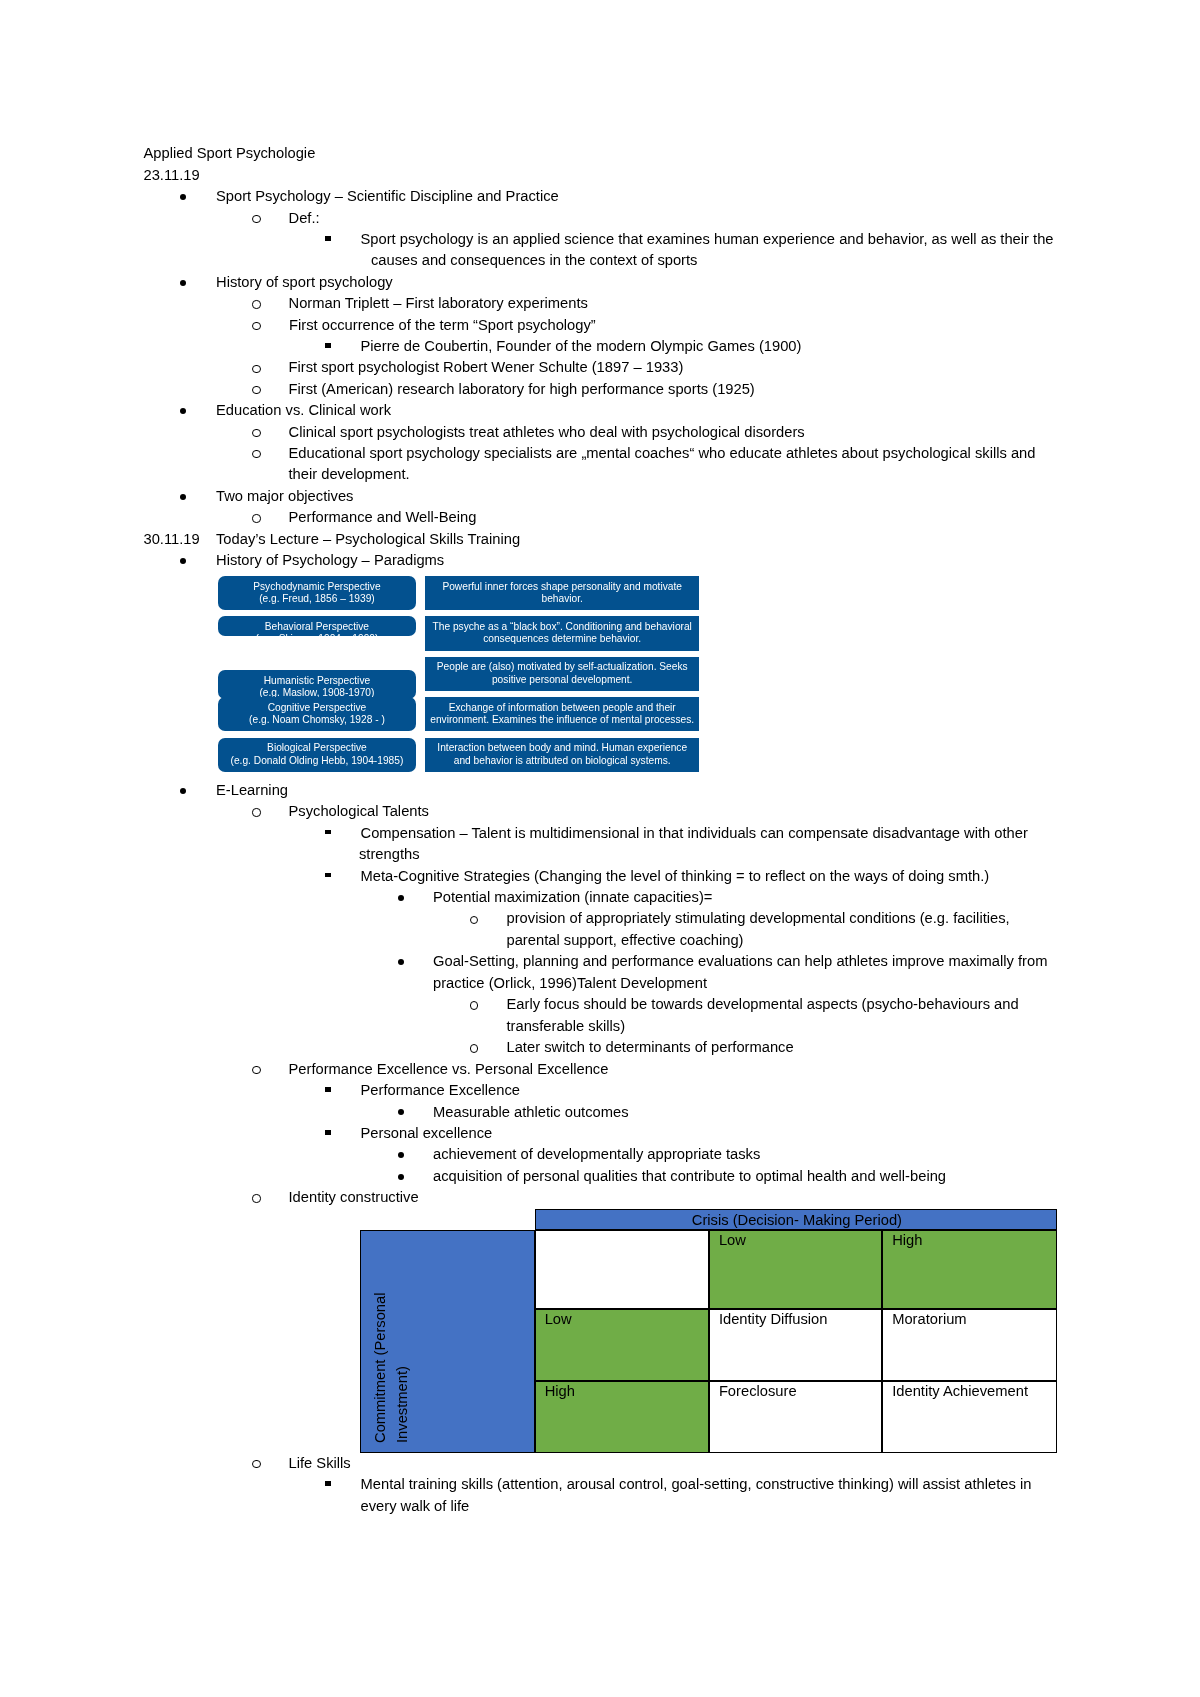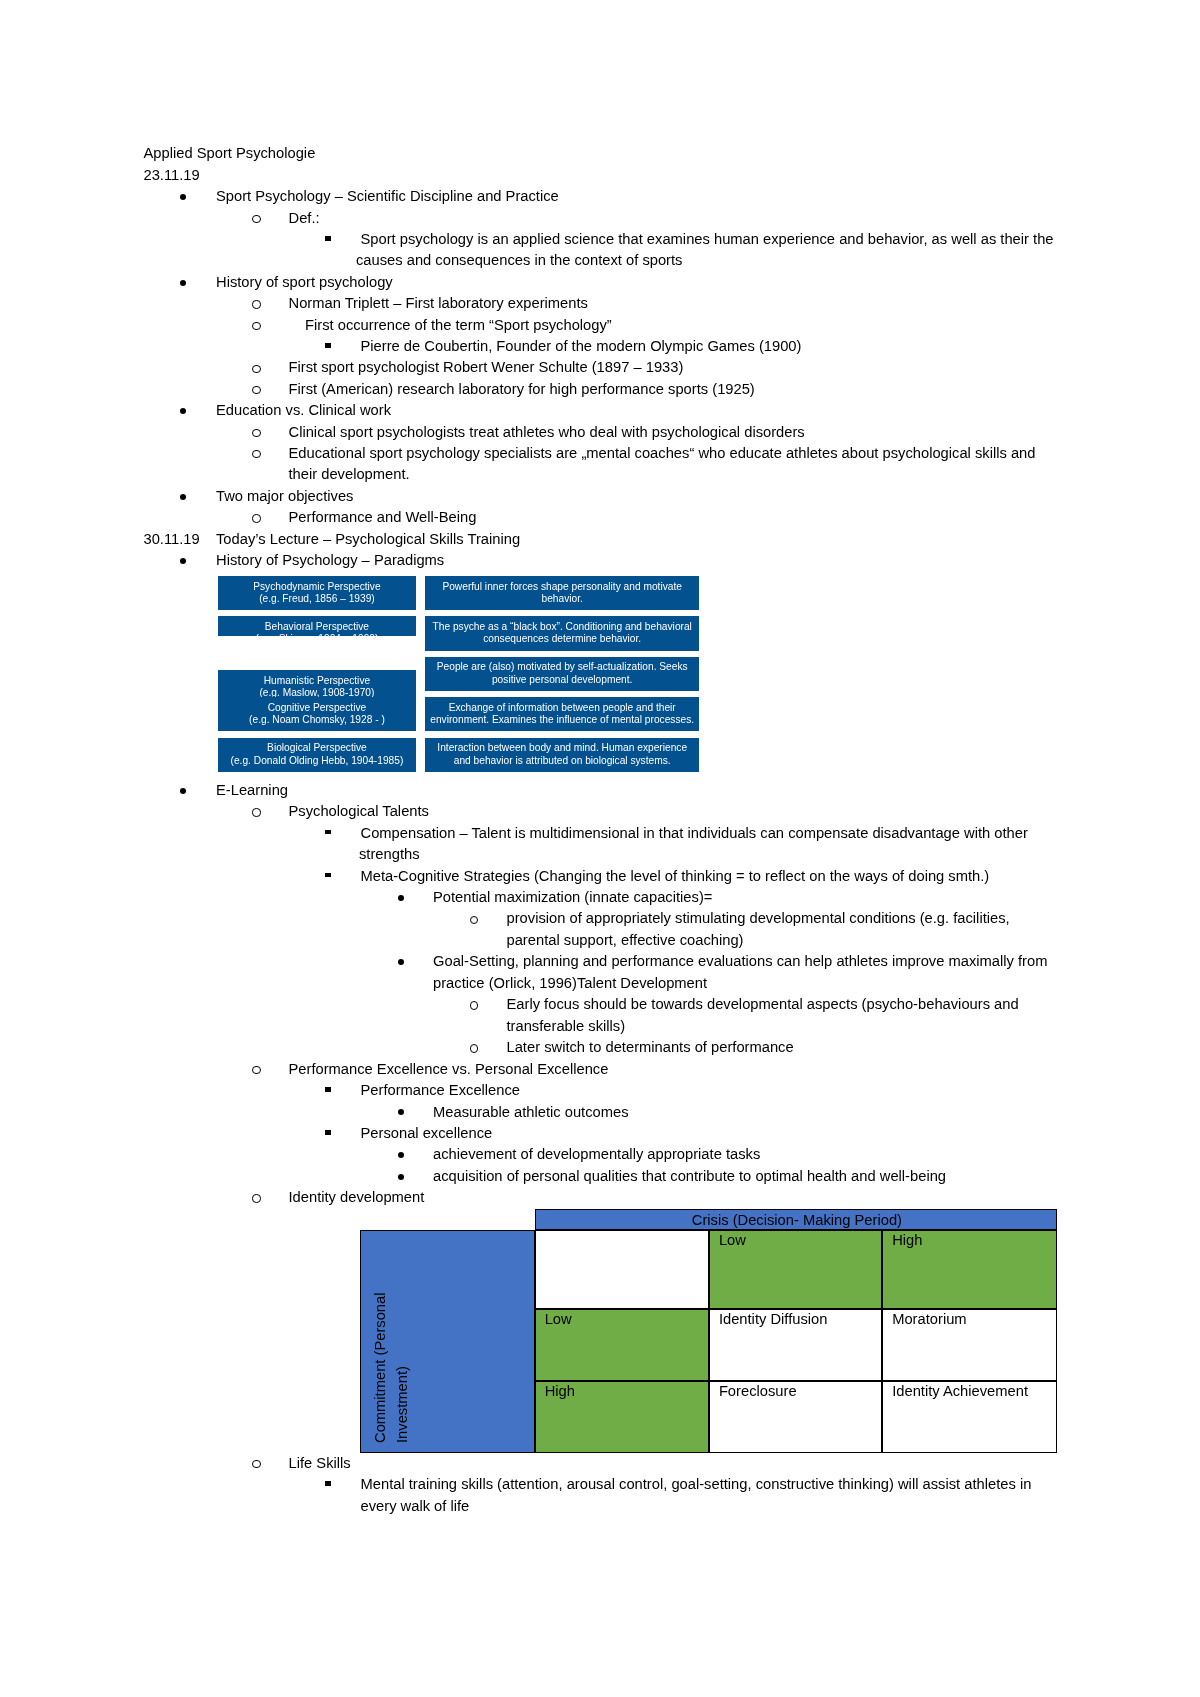--- a/index.html
+++ b/index.html
@@ -14,21 +14,21 @@
   .bul{position:absolute;display:block;box-sizing:border-box;}
   .b-disc{width:6.0px;height:6.0px;border-radius:50%;background:#000;}
   .b-circ{width:8.3px;height:8.3px;border-radius:50%;border:1.3px solid #000;background:transparent;}
   .b-sq{width:5.2px;height:4.5px;background:#000;}
 
   
   #fig-paradigms{position:absolute;left:218.2px;top:576.0px;width:481px;height:195px;}
   .pd-box{position:absolute;background:#03518F;color:#ffffff;text-align:center;
           font-size:10.2px;line-height:12.4px;box-sizing:border-box;padding-top:4.6px;}
   .pd-box .l{display:block;white-space:nowrap;transform:translateZ(0);}
-  .pd-left{left:0;width:197.5px;}
+  .pd-left{left:0;width:197.5px;border-radius:7px;}
   .pd-right{left:207px;width:274.0px;}
 
   
   #tbl-identity{position:absolute;left:359.6px;top:1208.7px;width:697.4px;height:204px;}
   .cel{position:absolute;box-sizing:border-box;border:1.5px solid #000;}
   .cel .ct{position:absolute;font-size:14.72px;line-height:17px;white-space:pre;color:#000;
             transform:translateZ(0);}
   .rot{position:absolute;left:0;top:0;width:100%;height:100%;}
   .rot span{position:absolute;display:block;white-space:nowrap;font-size:14.72px;line-height:1;
             transform-origin:0 0;transform:rotate(-90deg) translateZ(0);color:#000;}
@@ -45,33 +45,33 @@
     <span class="bul b-disc" style="left:180.0px;top:194.20px"></span>
     <div class="tx" style="left:216.0px;top:186.2px">Sport Psychology – Scientific Discipline and Practice</div>
   </div>
   <div class="item lvl-2">
     <span class="bul b-circ" style="left:252.4px;top:214.80px"></span>
     <div class="tx" style="left:288.5px;top:207.6px">Def.:</div>
   </div>
   <div class="item lvl-3">
     <span class="bul b-sq" style="left:325.4px;top:236.20px"></span>
     <div class="tx" style="left:360.5px;top:229.0px">Sport psychology is an applied science that examines human experience and behavior, as well as their the</div>
-    <div class="tx" style="left:356px;top:250.4px">causes and consequences in the context of sports</div>
+    <div class="tx" style="left:371px;top:250.4px">causes and consequences in the context of sports</div>
   </div>
   <div class="item lvl-1">
     <span class="bul b-disc" style="left:180.0px;top:279.80px"></span>
     <div class="tx" style="left:216.0px;top:271.8px">History of sport psychology</div>
   </div>
   <div class="item lvl-2">
     <span class="bul b-circ" style="left:252.4px;top:300.40px"></span>
     <div class="tx" style="left:288.5px;top:293.2px">Norman Triplett – First laboratory experiments</div>
   </div>
   <div class="item lvl-2">
     <span class="bul b-circ" style="left:252.4px;top:321.80px"></span>
-    <div class="tx" style="left:305px;top:314.6px">First occurrence of the term “Sport psychology”</div>
+    <div class="tx" style="left:289px;top:314.6px">First occurrence of the term “Sport psychology”</div>
   </div>
   <div class="item lvl-3">
     <span class="bul b-sq" style="left:325.4px;top:343.20px"></span>
     <div class="tx" style="left:360.5px;top:336.0px">Pierre de Coubertin, Founder of the modern Olympic Games (1900)</div>
   </div>
   <div class="item lvl-2">
     <span class="bul b-circ" style="left:252.4px;top:364.60px"></span>
     <div class="tx" style="left:288.5px;top:357.4px">First sport psychologist Robert Wener Schulte (1897 – 1933)</div>
   </div>
   <div class="item lvl-2">
@@ -166,21 +166,21 @@
   <div class="item lvl-4">
     <span class="bul b-disc" style="left:397.8px;top:1152.35px"></span>
     <div class="tx" style="left:433.0px;top:1144.4px">achievement of developmentally appropriate tasks</div>
   </div>
   <div class="item lvl-4">
     <span class="bul b-disc" style="left:397.8px;top:1173.80px"></span>
     <div class="tx" style="left:433.0px;top:1165.8px">acquisition of personal qualities that contribute to optimal health and well-being</div>
   </div>
   <div class="item lvl-2">
     <span class="bul b-circ" style="left:252.4px;top:1194.45px"></span>
-    <div class="tx" style="left:288.5px;top:1187.3px">Identity development</div>
+    <div class="tx" style="left:288.5px;top:1187.3px">Identity constructive</div>
   </div>
 
   <div class="item lvl-2">
     <span class="bul b-circ" style="left:252.4px;top:1460.00px"></span>
     <div class="tx" style="left:288.5px;top:1452.8px">Life Skills</div>
   </div>
   <div class="item lvl-3">
     <span class="bul b-sq" style="left:325.4px;top:1481.40px"></span>
     <div class="tx" style="left:360.5px;top:1474.2px">Mental training skills (attention, arousal control, goal-setting, constructive thinking) will assist athletes in</div>
     <div class="tx" style="left:360.5px;top:1495.6px">every walk of life</div>

